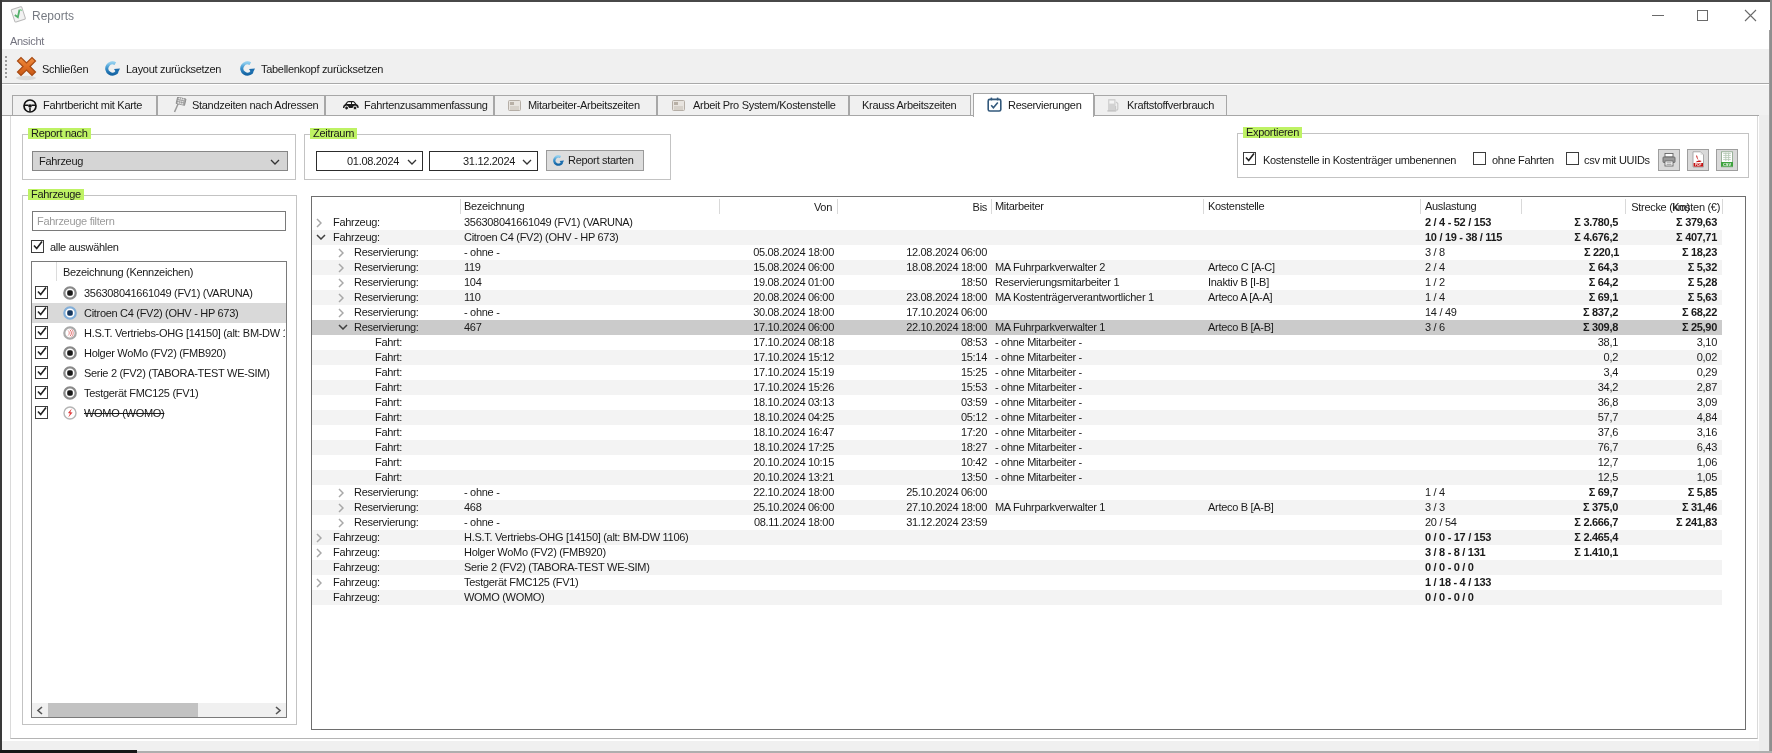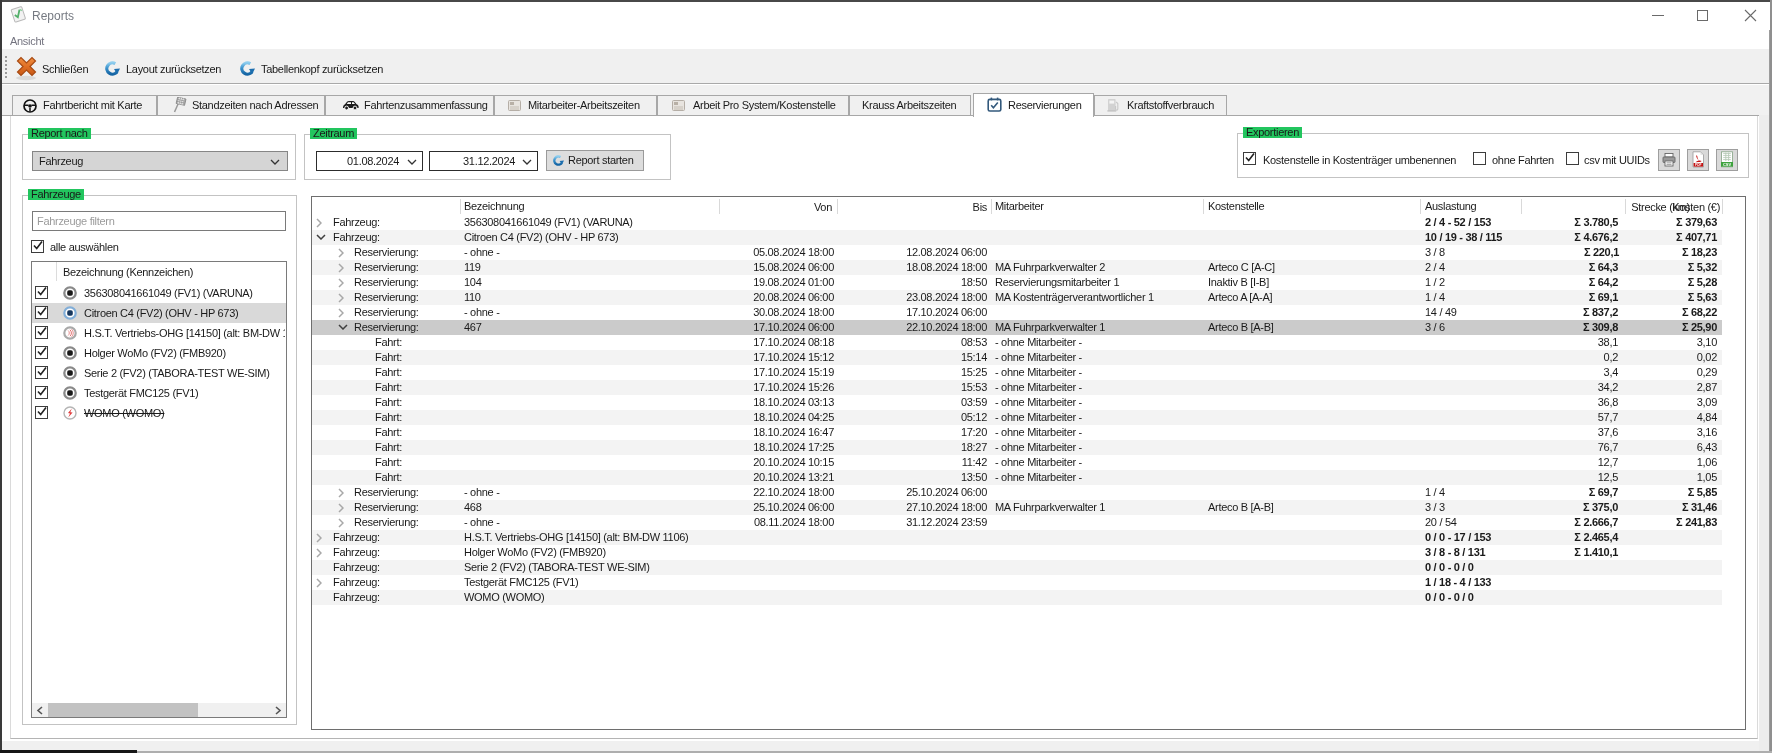--- a/index.html
+++ b/index.html
@@ -8,21 +8,21 @@
 #win{position:absolute;left:0;top:0;width:1772px;height:753px;background:#fff}
 .b{font-weight:bold}
 .hdrsep{position:absolute;width:1px;background:#d9d9d9;top:199px;height:15px}
 .row{position:absolute;left:312px;width:1410px;height:15px;line-height:15px}
 .alt{background:#f3f3f3}
 .sel{background:#cbcbcb}
 .cell{position:absolute;top:0;height:15px;line-height:15px;white-space:nowrap}
 .r{text-align:right}
 .chev{position:absolute;top:3px}
 .fs{position:absolute;border:1px solid #c3c3c3}
-.leg{position:absolute;background:#22c55e;padding:0 3px;line-height:11px}
+.leg{position:absolute;background:#bef264;padding:0 3px;line-height:11px}
 .cb{position:absolute;width:13px;height:13px;border:1px solid #3c3c3c;background:#fff}
 </style></head><body>
 <div id="win">
 
 <div class="abs" style="left:0;top:0;width:1772px;height:2px;background:#484848;z-index:50"></div>
 <div class="abs" style="left:0;top:0;width:2px;height:753px;background:#3a3a3a;z-index:50"></div>
 <div class="abs" style="left:1770px;top:0;width:2px;height:753px;background:#8f8f8f;z-index:50"></div>
 <div class="abs" style="left:0;top:741px;width:1772px;height:12px;background:#f0f0f0"></div>
 <div class="abs" style="left:0;top:750px;width:137px;height:3px;background:#161616;z-index:51"></div>
 <div class="abs" style="left:137px;top:751px;width:1635px;height:2px;background:#aeaeae;z-index:51"></div>
@@ -487,21 +487,21 @@
       <span class="cell" style="left:63px">Fahrt:</span>
       <span class="cell r" style="left:407px;width:115px">18.10.2024 17:25</span>
       <span class="cell r" style="left:525px;width:150px">18:27</span>
       <span class="cell" style="left:683px">- ohne Mitarbeiter -</span>
       <span class="cell r" style="left:1209px;width:97px">76,7</span>
       <span class="cell r" style="left:1313px;width:92px">6,43</span>
     </div>
 <div class="row" style="top:455px">
       <span class="cell" style="left:63px">Fahrt:</span>
       <span class="cell r" style="left:407px;width:115px">20.10.2024 10:15</span>
-      <span class="cell r" style="left:525px;width:150px">11:42</span>
+      <span class="cell r" style="left:525px;width:150px">10:42</span>
       <span class="cell" style="left:683px">- ohne Mitarbeiter -</span>
       <span class="cell r" style="left:1209px;width:97px">12,7</span>
       <span class="cell r" style="left:1313px;width:92px">1,06</span>
     </div>
 <div class="row alt" style="top:470px">
       <span class="cell" style="left:63px">Fahrt:</span>
       <span class="cell r" style="left:407px;width:115px">20.10.2024 13:21</span>
       <span class="cell r" style="left:525px;width:150px">13:50</span>
       <span class="cell" style="left:683px">- ohne Mitarbeiter -</span>
       <span class="cell r" style="left:1209px;width:97px">12,5</span>

